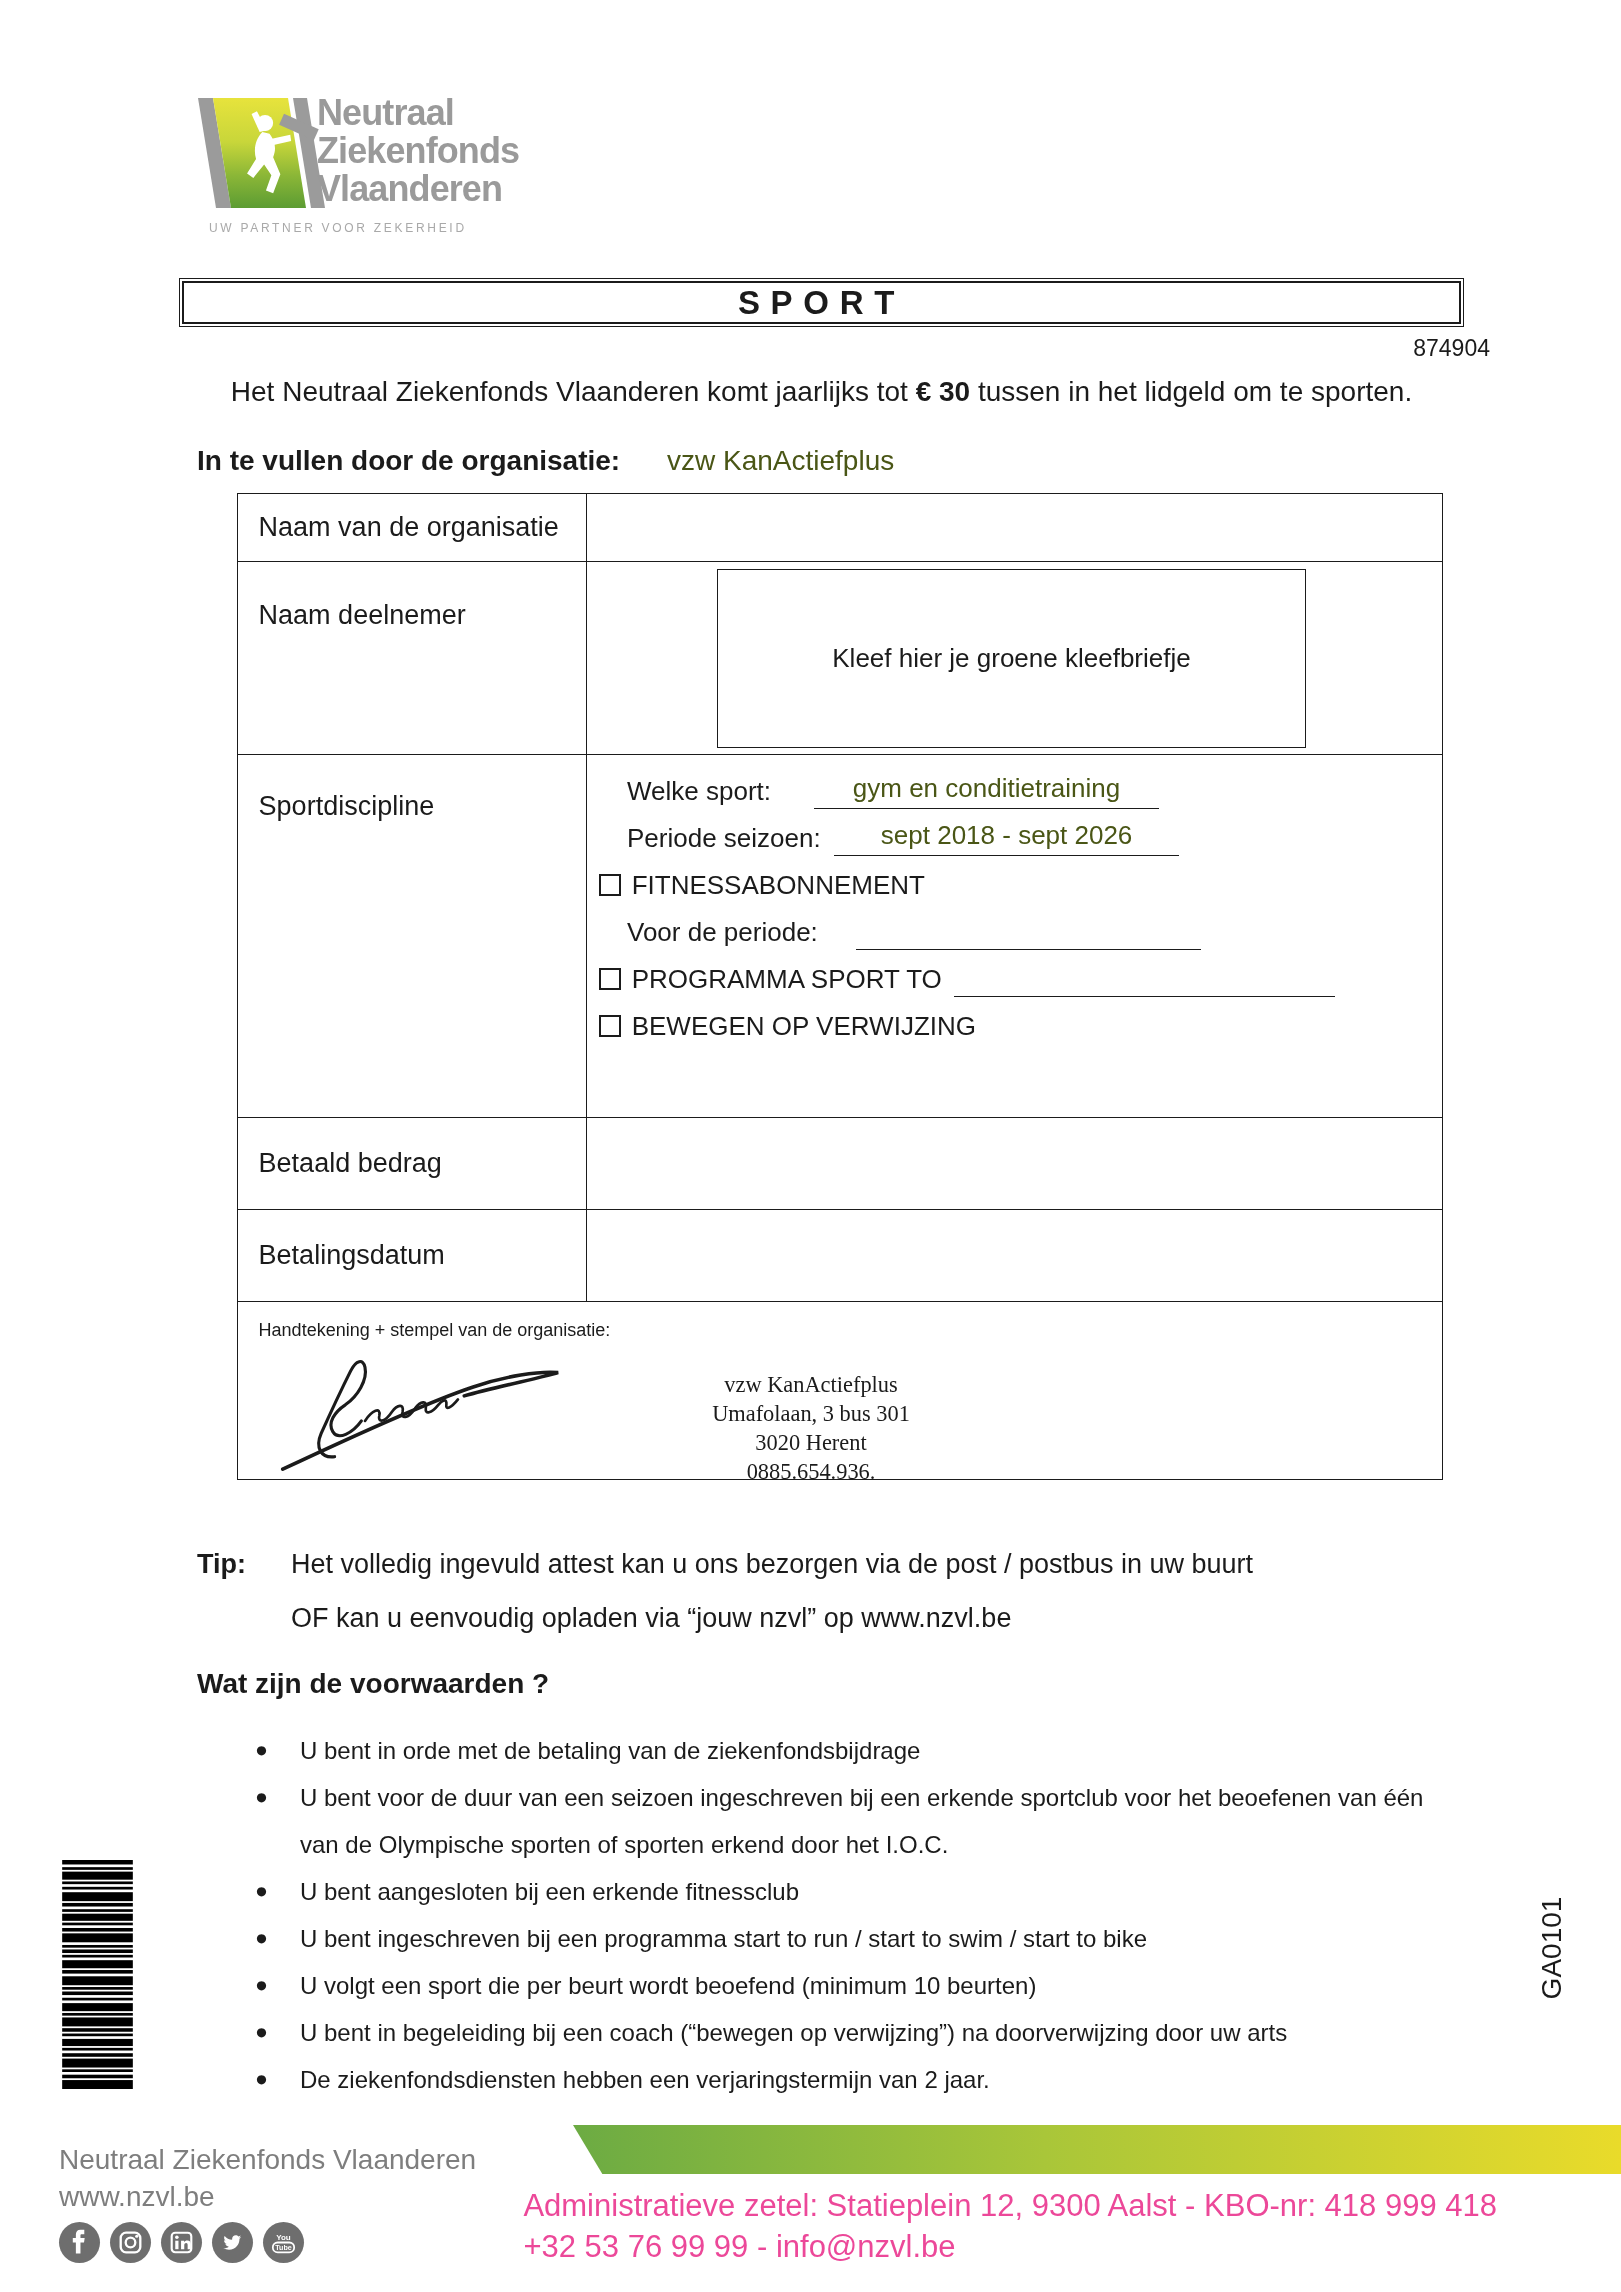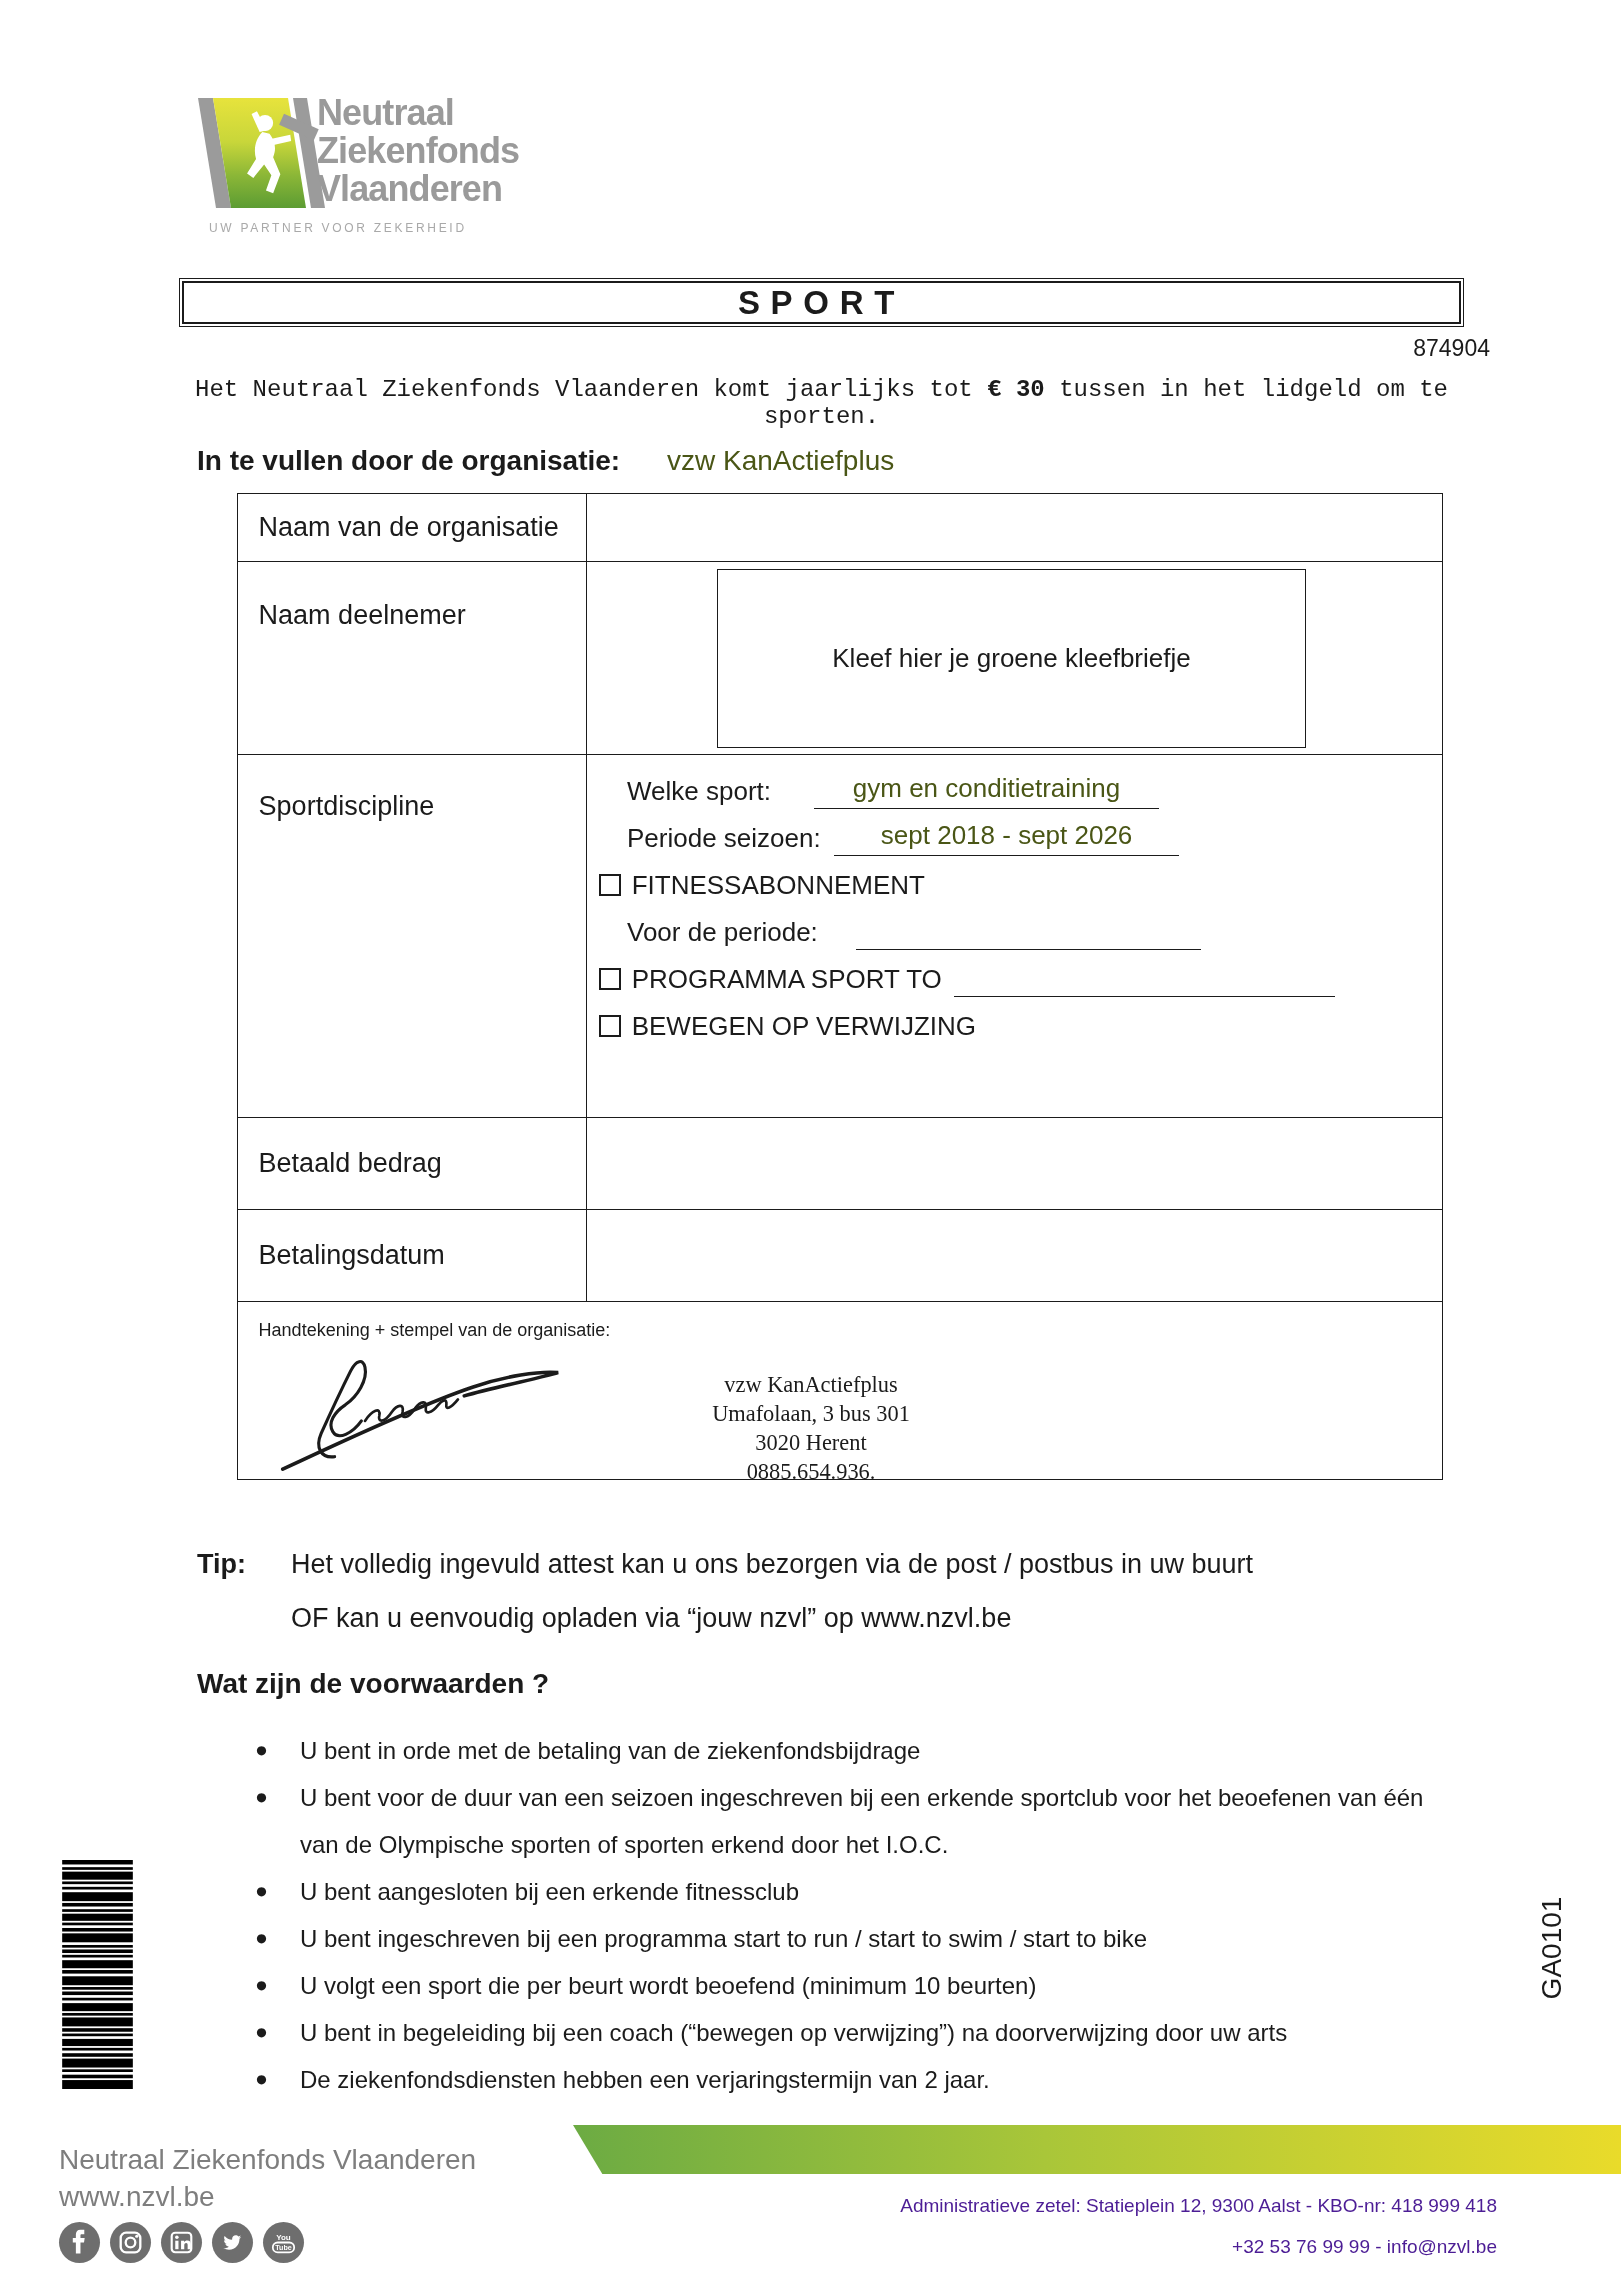--- a/index.html
+++ b/index.html
@@ -20,21 +20,21 @@
   .logo-wedge{position:absolute;left:87px;top:45px;width:38px;height:11.6px;background:#9b9b9b;transform:rotate(24deg);}
   .logo-figure{position:absolute;left:5.4px;top:7.2px;transform:skewX(-9.3deg);}
   .logo-text{position:absolute;left:124px;top:18px;font-weight:bold;font-size:36px;line-height:38px;color:#9a9a9a;letter-spacing:-0.9px;}
   .logo-tagline{position:absolute;left:16px;top:145px;font-size:12px;letter-spacing:2.7px;color:#a9a9a9;white-space:nowrap;}
   
   .title-box{position:absolute;left:179px;top:278px;width:1285px;height:49px;border:1.8px solid #1b1b1b;box-sizing:border-box;padding:1.8px;}
   .title-box-inner{width:100%;height:100%;border:2.7px solid #1b1b1b;box-sizing:border-box;display:flex;align-items:center;justify-content:center;}
   .title-text{font-size:33px;font-weight:bold;letter-spacing:10.7px;}
   .form-number{position:absolute;right:159px;top:335px;font-size:23px;}
   
-  .intro{position:absolute;left:179px;top:376px;width:1285px;text-align:center;font-size:24px;font-family:Liberation Mono, monospace;}
+  .intro{position:absolute;left:179px;top:376px;width:1285px;text-align:center;font-size:28px;}
   .intro b{font-weight:bold;}
   .fill-in-row{position:absolute;left:197px;top:445px;font-size:28px;}
   .fill-in-label{font-weight:bold;}
   .org-value{position:absolute;left:470px;top:0;color:#4a5616;white-space:nowrap;}
   
   .form-table{position:absolute;left:237px;top:493px;width:1206px;border:1.8px solid #1b1b1b;box-sizing:border-box;}
   .t-row{display:flex;border-bottom:1.8px solid #1b1b1b;box-sizing:border-box;}
   .t-row:last-child{border-bottom:none;}
   .t-label{width:349px;border-right:1.8px solid #1b1b1b;box-sizing:border-box;padding-left:20.6px;font-size:27px;flex-shrink:0;}
   .t-content{flex:1;position:relative;box-sizing:border-box;}
@@ -73,21 +73,21 @@
   .side-code{position:absolute;left:1552px;top:1948px;transform:translate(-50%,-50%) rotate(-90deg);font-size:28px;white-space:nowrap;}
   
   .footer-band{position:absolute;left:573px;top:2125px;width:1048px;height:49px;
     background:linear-gradient(90deg,#6cab43 0%,#a9c639 45%,#e9db2a 100%);
     clip-path:polygon(0 0,100% 0,100% 100%,2.8% 100%);}
   .footer-left{position:absolute;left:59px;top:2140px;color:#7e7e7e;}
   .footer-brand{font-size:28px;line-height:39px;}
   .footer-site{font-size:28px;line-height:36px;}
   .social-row{display:flex;gap:9.9px;margin-top:7.2px;}
   .social-icon{width:41px;height:41px;border-radius:50%;background:#6e6e6e;display:flex;align-items:center;justify-content:center;}
-  .footer-right{position:absolute;right:152px;top:2185px;text-align:right;color:#4c1d95;font-size:19px;line-height:41px;}
+  .footer-right{position:absolute;right:152px;top:2185px;color:#ec4899;font-size:31px;line-height:41px;}
 </style>
 </head>
 <body>
 
 <div class="page">
 
   <div class="logo">
     <div class="logo-slash s1"></div>
     <div class="logo-grad">
       <svg class="logo-figure" width="72" height="99" viewBox="0 0 80 110">

